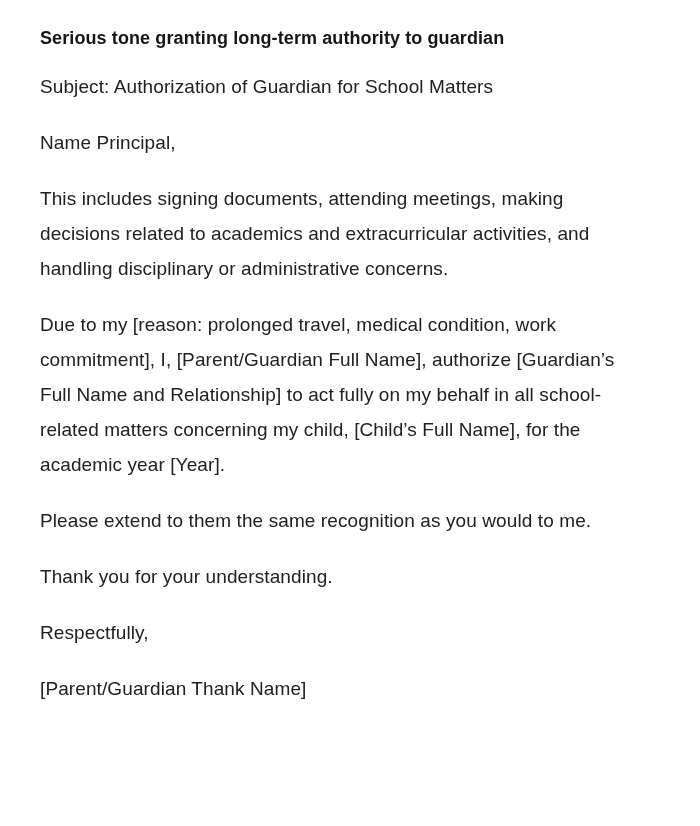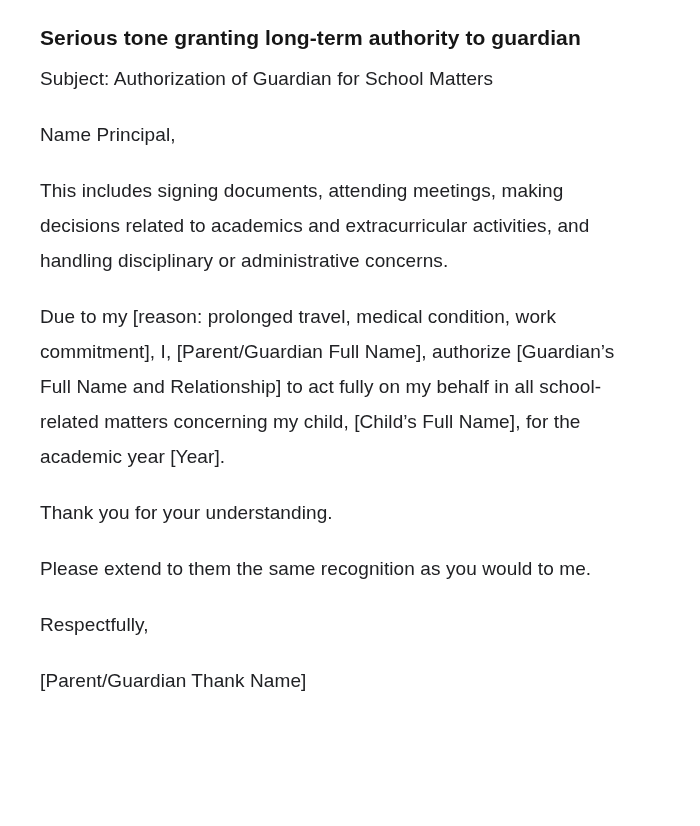--- a/index.html
+++ b/index.html
@@ -14,51 +14,51 @@
     font-family: "Liberation Sans", sans-serif;
   }
   .doc {
     box-sizing: border-box;
     width: 700px;
     padding: 16px 64px 0 40px;
   }
   .doc h1 {
     margin: 0 0 0 0;
     color: #161616;
-    font-size: 21px;
+    font-size: 18px;
     font-weight: 700;
     line-height: 44px;
     letter-spacing: 0.1px;
   }
   .doc p {
     margin: 21px 0;
     color: #202124;
     font-size: 19px;
     font-weight: 400;
     line-height: 35px;
     letter-spacing: 0.1px;
   }
   .doc p.first {
-    margin-top: 1px;
+    margin-top: 9px;
   }
 </style>
 </head>
 <body>
 
 <main class="doc">
   <h1>Serious tone granting long-term authority to guardian</h1>
 
   <p class="first">Subject: Authorization of Guardian for School Matters</p>
 
   <p>Name Principal,</p>
 
   <p>This includes signing documents, attending meetings, making decisions related to academics and extracurricular activities, and handling disciplinary or administrative concerns.</p>
 
   <p>Due to my [reason: prolonged travel, medical condition, work commitment], I, [Parent/Guardian Full Name], authorize [Guardian’s Full Name and Relationship] to act fully on my behalf in all school-related matters concerning my child, [Child’s Full Name], for the academic year [Year].</p>
 
+  <p>Please extend to them the same recognition as you would to me.</p>
+
   <p>Thank you for your understanding.</p>
-
-  <p>Please extend to them the same recognition as you would to me.</p>
 
   <p>Respectfully,</p>
 
   <p>[Parent/Guardian Thank Name]</p>
 </main>
 
 </body></html>

